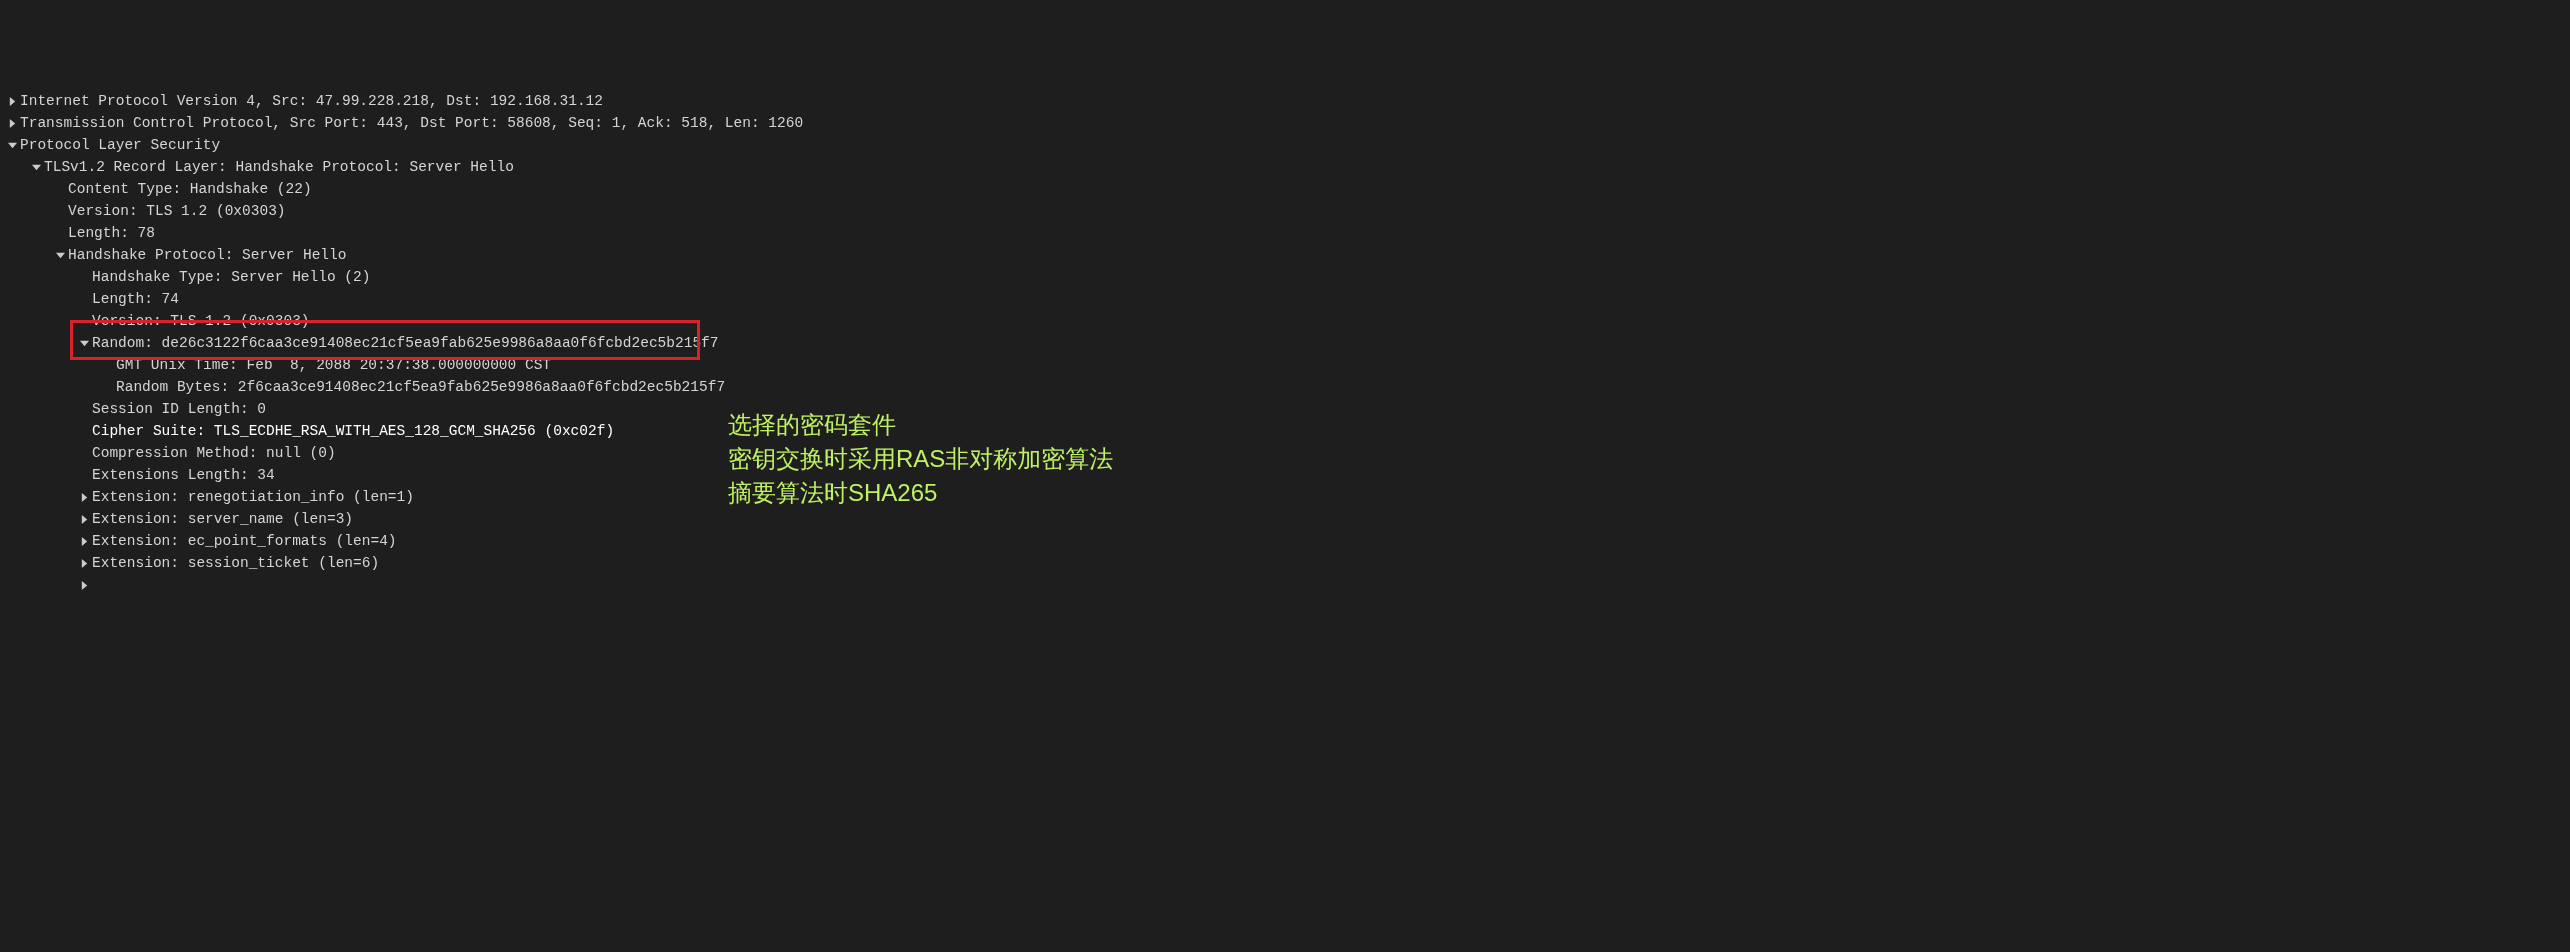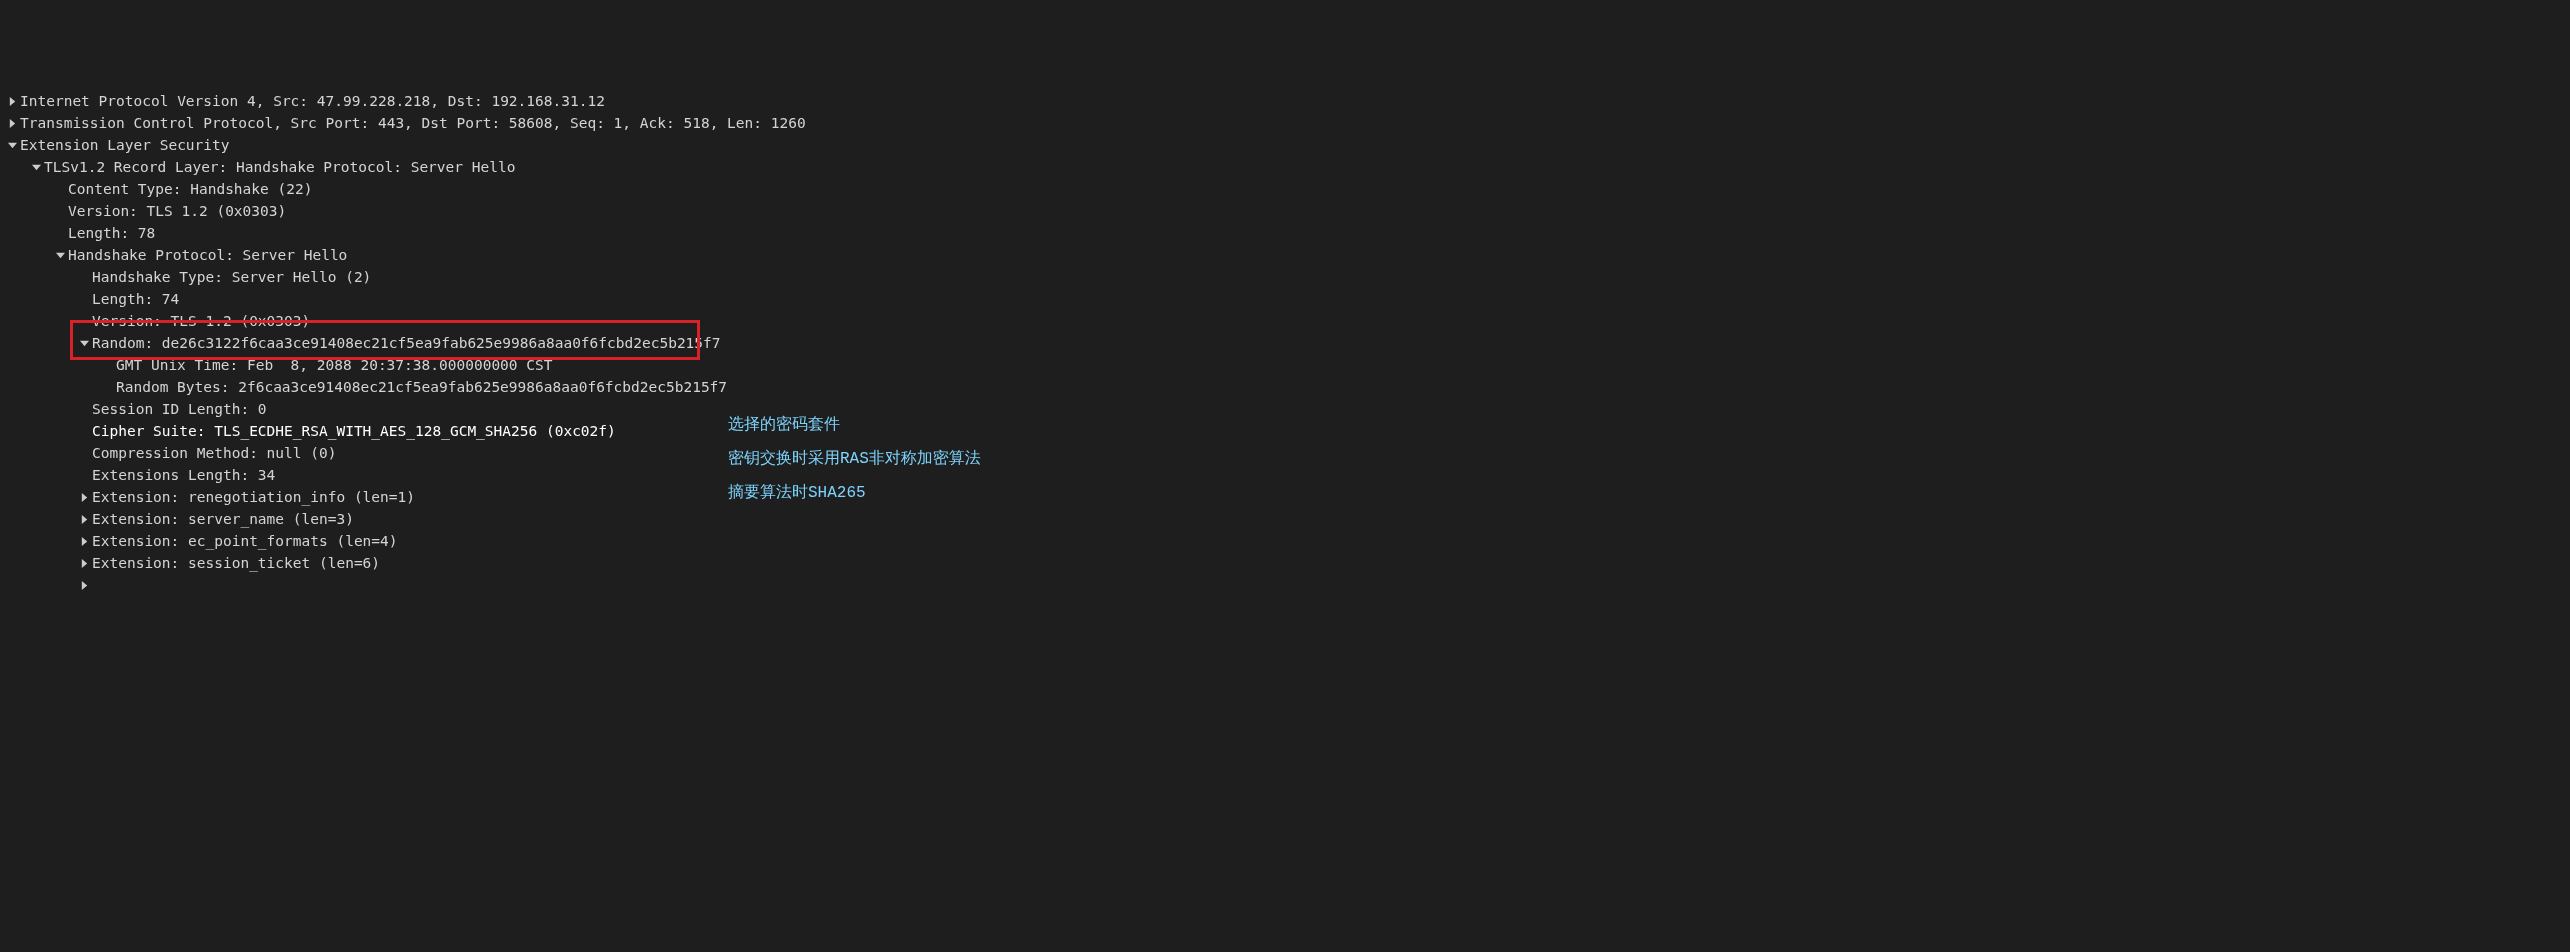--- a/index.html
+++ b/index.html
@@ -25,21 +25,21 @@
   .toggle {
     width: 16px;
     display: inline-flex;
     align-items: center;
     justify-content: center;
     color: #d4d4d4;
     font-size: 12px;
     flex-shrink: 0;
   }
   .indent { display:inline-block; flex-shrink:0; }
-  .label { color: #d4d4d4; }
+  .label { color: #d4d4d4; font-family: Liberation Mono, monospace; }
   .highlight-bar {
     position: absolute;
     left: 0;
     right: 0;
     height: 22px;
     background: #0a5eff;
     z-index: 0;
   }
   .row > * { position: relative; z-index: 1; }
   .highlight-box {
@@ -49,40 +49,40 @@
     z-index: 10;
   }
   .arrow-svg {
     position: absolute;
     pointer-events: none;
     z-index: 10;
     overflow: visible;
   }
   .annotation {
     position: absolute;
-    color: #7dd3fc;
-    font-family: Liberation Mono, monospace;
-    font-size: 16px;
+    color: #bef264;
+    font-family: Liberation Sans, sans-serif;
+    font-size: 24px;
     line-height: 34px;
     z-index: 10;
     white-space: normal;
   }
 </style>
 </head>
 <body>
 
 
 
 <div class="tree" id="tree"><div class="row"><span class="indent" style="width: 0px;"></span><span class="toggle"><svg width="9" height="9" viewBox="0 0 10 10">
           <path d="M2,0 L8,5 L2,10 Z" fill="#cccccc"></path>
         </svg></span><span class="label">Internet Protocol Version 4, Src: 47.99.228.218, Dst: 192.168.31.12</span></div><div class="row"><span class="indent" style="width: 0px;"></span><span class="toggle"><svg width="9" height="9" viewBox="0 0 10 10">
           <path d="M2,0 L8,5 L2,10 Z" fill="#cccccc"></path>
         </svg></span><span class="label">Transmission Control Protocol, Src Port: 443, Dst Port: 58608, Seq: 1, Ack: 518, Len: 1260</span></div><div class="row"><span class="indent" style="width: 0px;"></span><span class="toggle"><svg width="9" height="9" viewBox="0 0 10 10">
           <path d="M0,2 L10,2 L5,8 Z" fill="#cccccc"></path>
-        </svg></span><span class="label">Extension Layer Security</span></div><div class="row"><span class="indent" style="width: 24px;"></span><span class="toggle"><svg width="9" height="9" viewBox="0 0 10 10">
+        </svg></span><span class="label">Protocol Layer Security</span></div><div class="row"><span class="indent" style="width: 24px;"></span><span class="toggle"><svg width="9" height="9" viewBox="0 0 10 10">
           <path d="M0,2 L10,2 L5,8 Z" fill="#cccccc"></path>
         </svg></span><span class="label">TLSv1.2 Record Layer: Handshake Protocol: Server Hello</span></div><div class="row"><span class="indent" style="width: 48px;"></span><span class="toggle"></span><span class="label">Content Type: Handshake (22)</span></div><div class="row"><span class="indent" style="width: 48px;"></span><span class="toggle"></span><span class="label">Version: TLS 1.2 (0x0303)</span></div><div class="row"><span class="indent" style="width: 48px;"></span><span class="toggle"></span><span class="label">Length: 78</span></div><div class="row"><span class="indent" style="width: 48px;"></span><span class="toggle"><svg width="9" height="9" viewBox="0 0 10 10">
           <path d="M0,2 L10,2 L5,8 Z" fill="#cccccc"></path>
         </svg></span><span class="label">Handshake Protocol: Server Hello</span></div><div class="row"><span class="indent" style="width: 72px;"></span><span class="toggle"></span><span class="label">Handshake Type: Server Hello (2)</span></div><div class="row"><span class="indent" style="width: 72px;"></span><span class="toggle"></span><span class="label">Length: 74</span></div><div class="row"><span class="indent" style="width: 72px;"></span><span class="toggle"></span><span class="label">Version: TLS 1.2 (0x0303)</span></div><div class="row"><span class="indent" style="width: 72px;"></span><span class="toggle"><svg width="9" height="9" viewBox="0 0 10 10">
           <path d="M0,2 L10,2 L5,8 Z" fill="#cccccc"></path>
         </svg></span><span class="label">Random: de26c3122f6caa3ce91408ec21cf5ea9fab625e9986a8aa0f6fcbd2ec5b215f7</span></div><div class="row"><span class="indent" style="width: 96px;"></span><span class="toggle"></span><span class="label">GMT Unix Time: Feb  8, 2088 20:37:38.000000000 CST</span></div><div class="row"><span class="indent" style="width: 96px;"></span><span class="toggle"></span><span class="label">Random Bytes: 2f6caa3ce91408ec21cf5ea9fab625e9986a8aa0f6fcbd2ec5b215f7</span></div><div class="row"><span class="indent" style="width: 72px;"></span><span class="toggle"></span><span class="label">Session ID Length: 0</span></div><div class="row" style="color: rgb(255, 255, 255);"><div class="highlight-bar"></div><span class="indent" style="width: 72px;"></span><span class="toggle"></span><span class="label" style="color: rgb(255, 255, 255);">Cipher Suite: TLS_ECDHE_RSA_WITH_AES_128_GCM_SHA256 (0xc02f)</span></div><div class="row"><span class="indent" style="width: 72px;"></span><span class="toggle"></span><span class="label">Compression Method: null (0)</span></div><div class="row"><span class="indent" style="width: 72px;"></span><span class="toggle"></span><span class="label">Extensions Length: 34</span></div><div class="row"><span class="indent" style="width: 72px;"></span><span class="toggle"><svg width="9" height="9" viewBox="0 0 10 10">
           <path d="M2,0 L8,5 L2,10 Z" fill="#cccccc"></path>
         </svg></span><span class="label">Extension: renegotiation_info (len=1)</span></div><div class="row"><span class="indent" style="width: 72px;"></span><span class="toggle"><svg width="9" height="9" viewBox="0 0 10 10">
           <path d="M2,0 L8,5 L2,10 Z" fill="#cccccc"></path>
         </svg></span><span class="label">Extension: server_name (len=3)</span></div><div class="row"><span class="indent" style="width: 72px;"></span><span class="toggle"><svg width="9" height="9" viewBox="0 0 10 10">

